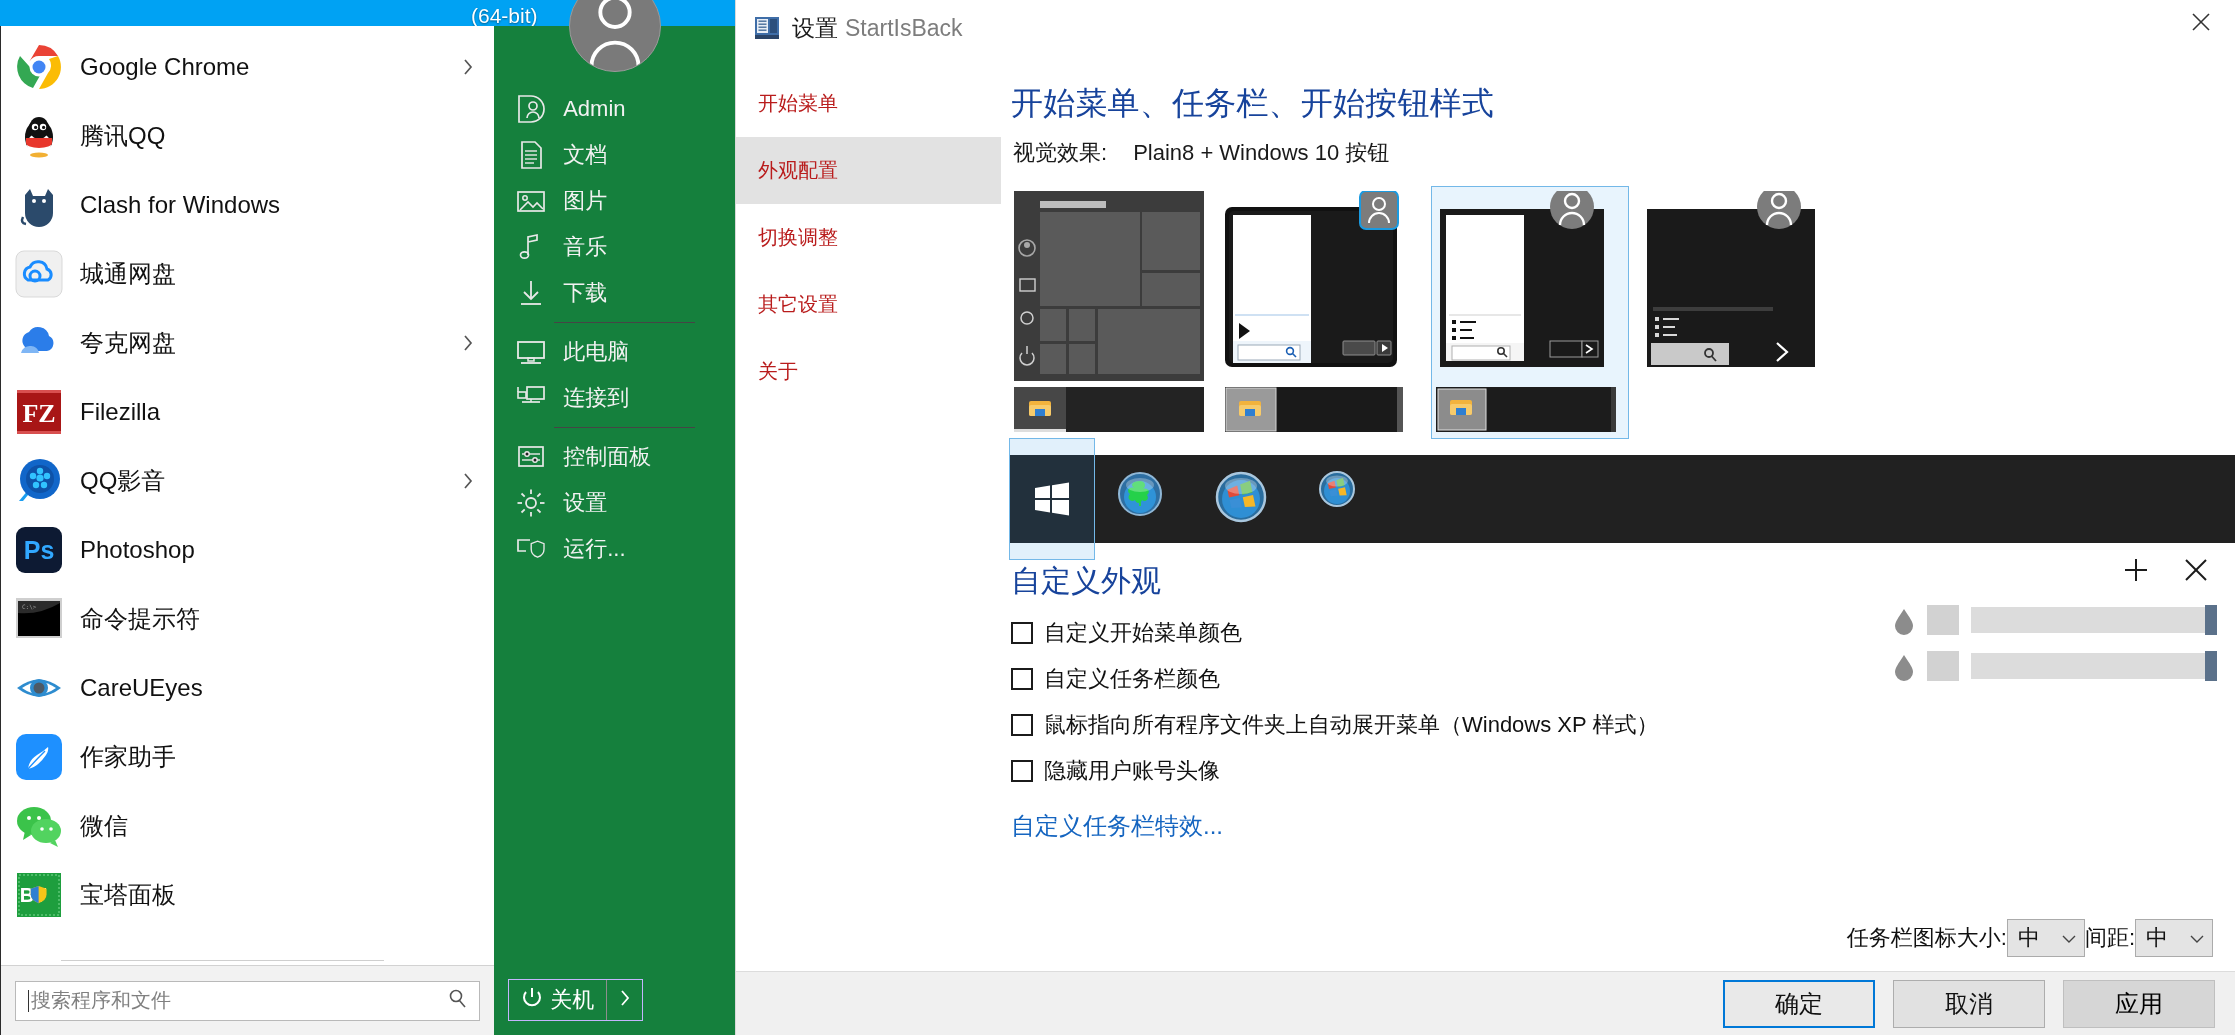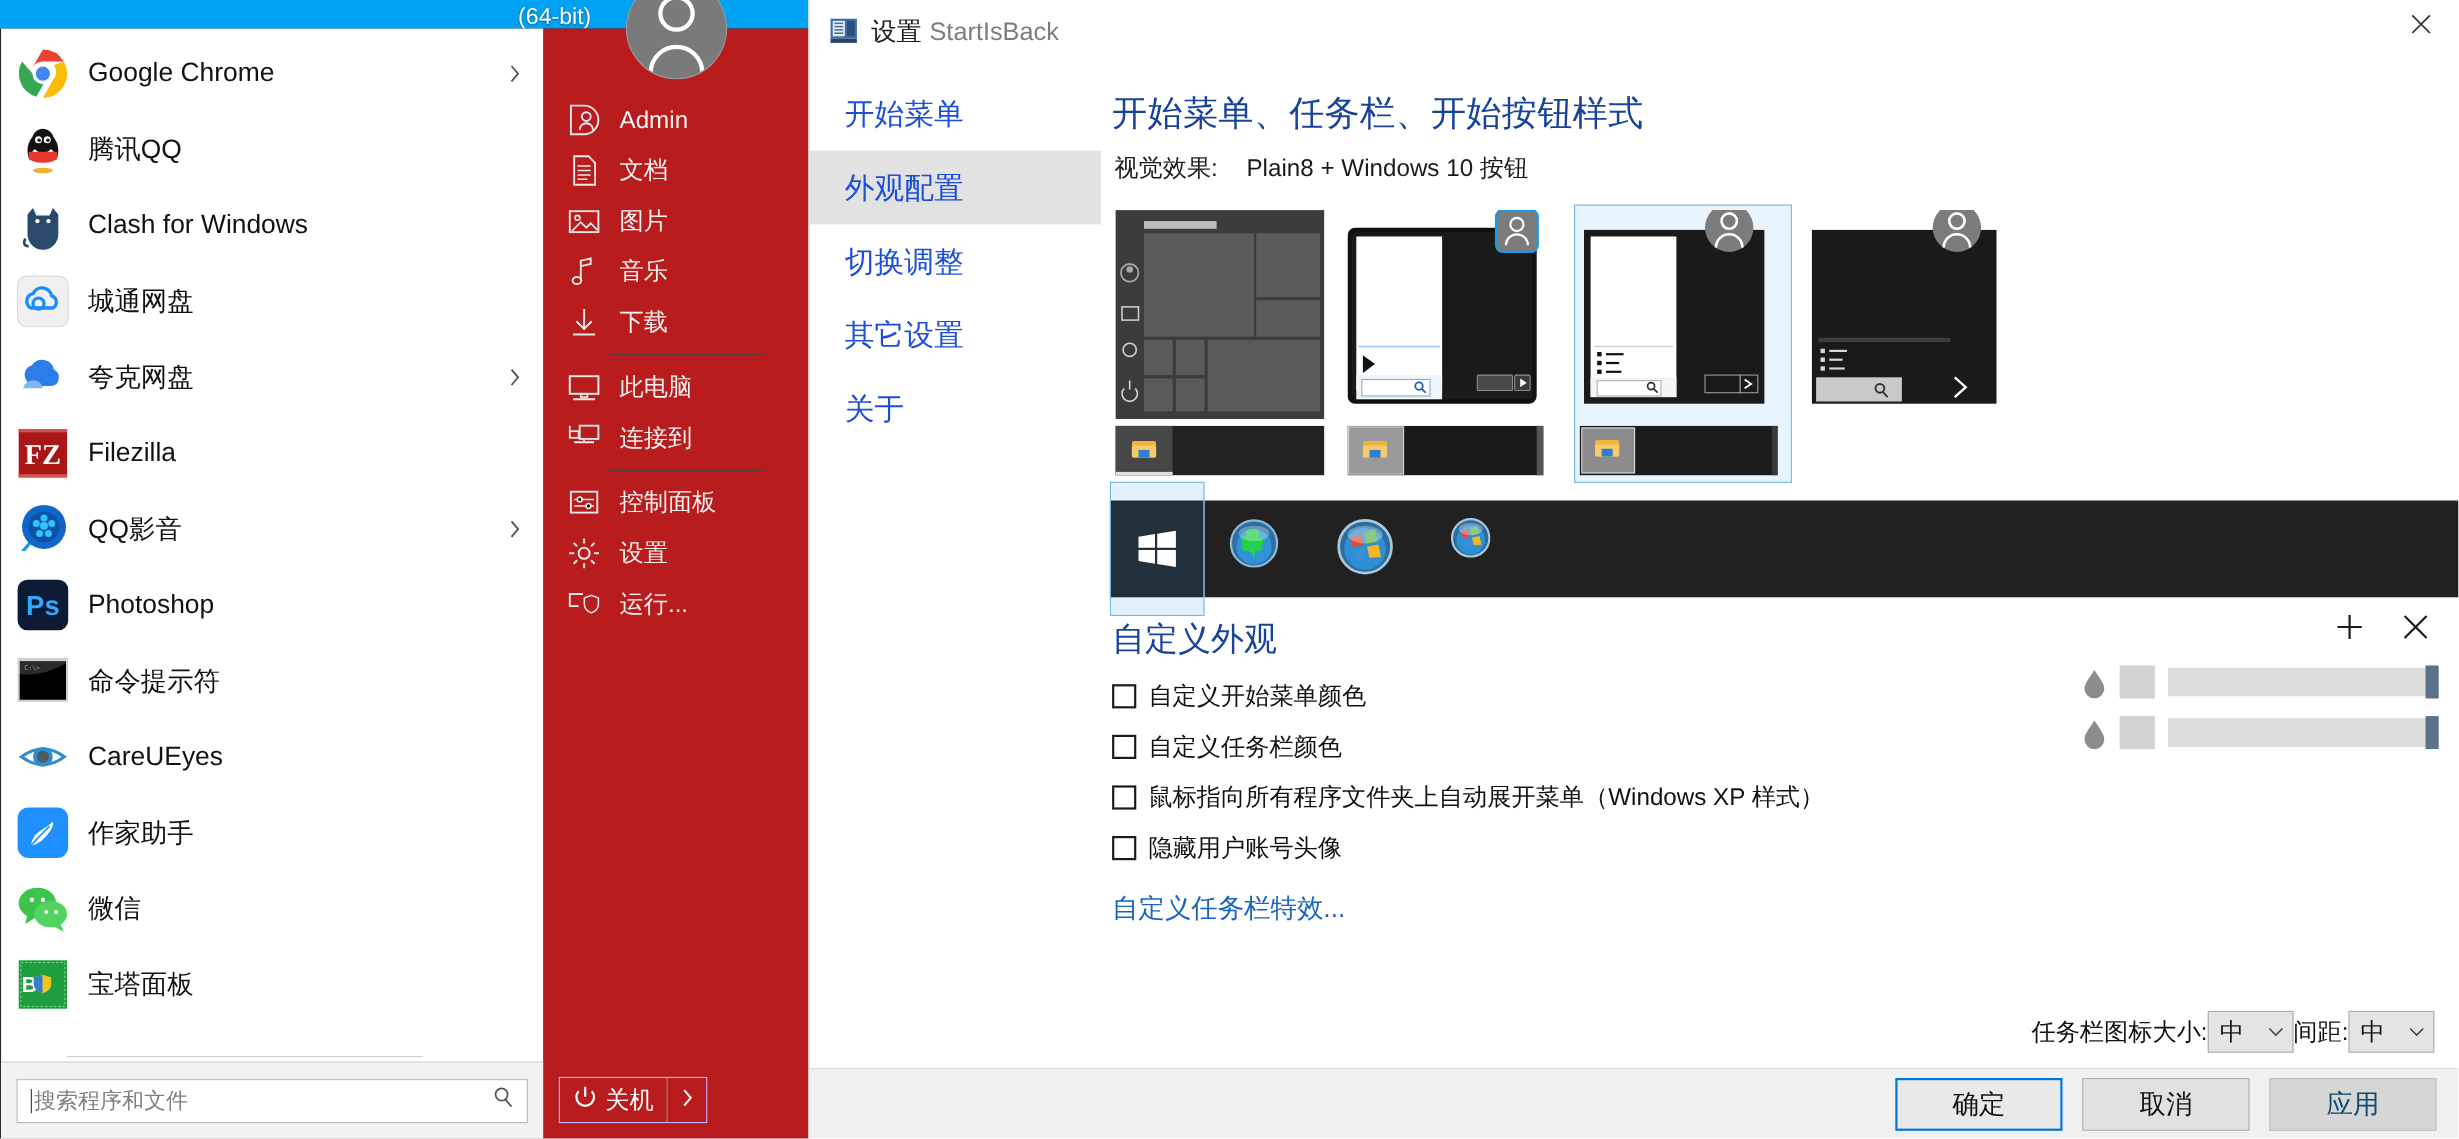--- a/index.html
+++ b/index.html
@@ -88,21 +88,21 @@
     width: 1px; height: 22px; background: #333;
   }
   .sm-search .ph {
     font-size: 20px; color: #808080; margin-left: 2px;
   }
   .sm-search .mag { margin-left: auto; }
 
   
   .sm-right {
     width: 271px; height: 100%;
-    background: #b91c1c;
+    background: #15803d;
     display: flex; flex-direction: column;
     position: relative;
   }
   .avatar-wrap {
     position: absolute; left: 50%; top: -46px;
     transform: translateX(-50%);
   }
   .avatar {
     width: 92px; height: 92px; border-radius: 50%;
     background: #7a7a7a; border: 1px solid #9a9a9a;
@@ -159,21 +159,21 @@
     display: flex; align-items: center; justify-content: center;
   }
 
   .dlg-body { flex: 1 1 auto; display: flex; min-height: 0; }
   .nav {
     width: 265px; flex: 0 0 265px;
     padding-top: 14px;
   }
   .nav-item {
     height: 67px; display: flex; align-items: center;
-    padding-left: 32px; font-size: 27px; color: #1d4ed8;
+    padding-left: 22px; font-size: 20px; color: #b91c1c;
   }
   .nav-item.active { background: #e2e2e2; }
 
   .content { flex: 1 1 auto; padding: 16px 0 0 0; position: relative; }
   .h1 {
     font-size: 32px; color: #17439b; font-weight: normal;
     margin: 10px 0 0 10px; letter-spacing: .2px;
   }
   .subline {
     margin: 12px 0 0 12px; font-size: 22px; color: #1a1a1a;
@@ -270,21 +270,21 @@
     display: flex; align-items: center; justify-content: flex-end;
     gap: 18px; padding-right: 20px;
   }
   .btn {
     width: 152px; height: 48px;
     border: 1px solid #adadad; background: #e1e1e1;
     font-size: 24px; color: #111;
     display: flex; align-items: center; justify-content: center;
   }
   .btn.primary { border: 2px solid #0078d7; background: #e9e9e9; }
-  .btn.disabled { background: #d6d6d6; color: #0c4a6e; border-color: #bfbfbf; }
+  .btn.disabled { background: #d6d6d6; color: #000000; border-color: #bfbfbf; }
 </style>
 </head>
 <body>
 
 <div id="root">
 
   <div class="desktop-strip"></div>
   <div class="bit-label">(64-bit)</div>
 
   <div class="startmenu">

